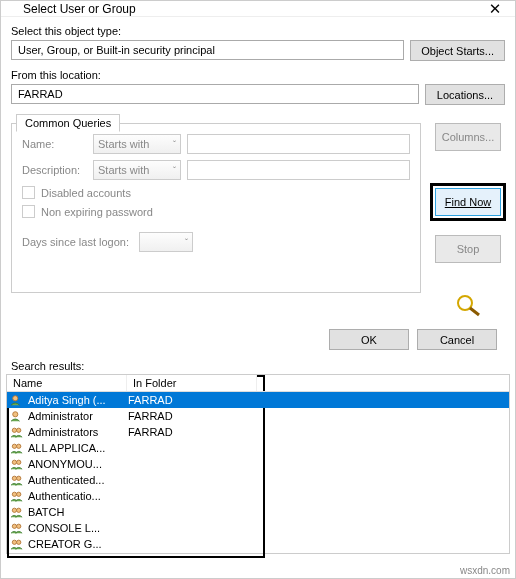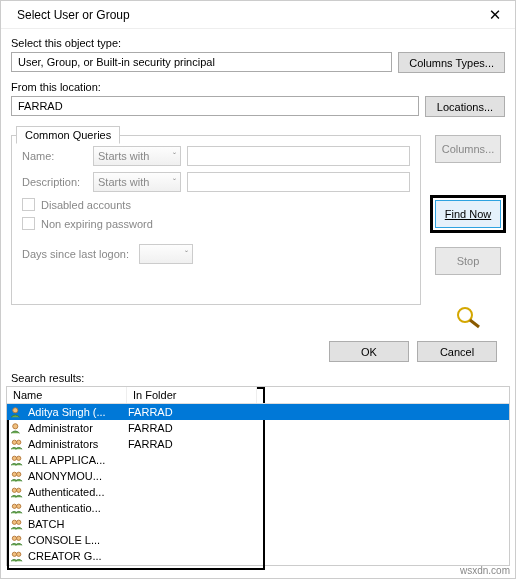--- a/index.html
+++ b/index.html
@@ -1,18 +1,18 @@
 <!DOCTYPE html>
 <html><head>
   <meta charset="utf-8">
   <style>
     * { box-sizing: border-box; margin: 0; padding: 0; }
     body { font-family: "Segoe UI", Tahoma, sans-serif; font-size: 11px; background: #fff; width: 516px; height: 579px; overflow: hidden; }
     .window { width: 516px; height: 579px; display: flex; flex-direction: column; border: 1px solid #ccc; }
-    .titlebar { height: 28px; display: flex; align-items: center; padding: 0 0 0 16px; border-bottom: 1px solid #eee; }
+    .titlebar { height: 16px; display: flex; align-items: center; padding: 0 0 0 22px; border-bottom: 1px solid #eee; }
     .titlebar-title { font-size: 12px; flex: 1; }
     .close-btn { width: 40px; height: 28px; display: flex; align-items: center; justify-content: center; font-size: 15px; background: transparent; border: none; }
     .content { padding: 8px 10px 4px 10px; }
     .section-label { font-size: 11px; margin-bottom: 3px; color: #000; }
     .row { display: flex; gap: 6px; margin-bottom: 8px; }
     .field { flex: 1; border: 1px solid #aaa; padding: 3px 6px; height: 20px; font-size: 11px; background: #fff; }
     .btn { height: 21px; padding: 0 10px; border: 1px solid #adadad; background: #e1e1e1; font-size: 11px; cursor: pointer; min-width: 80px; }
     .cq-wrapper { position: relative; border: 1px solid #ccc; padding: 10px; margin-top: 10px; height: 170px; }
     .cq-tab { position: absolute; top: -10px; left: 4px; background: #fff; padding: 2px 8px; border: 1px solid #ccc; border-bottom: 1px solid #fff; font-size: 11px; }
     .cq-grid { display: grid; grid-template-columns: 65px 88px 1fr; gap: 6px 6px; align-items: center; }
@@ -53,21 +53,21 @@
     <button class="close-btn">
       <span>✕</span>
     </button>
   </div>
 
   <div class="content">
 
     <div class="section-label">Select this object type:</div>
     <div class="row">
       <input class="field" type="text" readonly="" value="User, Group, or Built-in security principal" style="">
-      <button class="btn">Columns Types...</button>
+      <button class="btn">Object Starts...</button>
     </div>
 
     <div class="section-label">From this location:</div>
     <div class="row">
       <input class="field" type="text" readonly="" value="FARRAD" style="">
       <button class="btn">Locations...</button>
     </div>
 
     <div style="display:flex; gap:10px; align-items:flex-start;">
       <div class="cq-wrapper" style="flex:1;">

